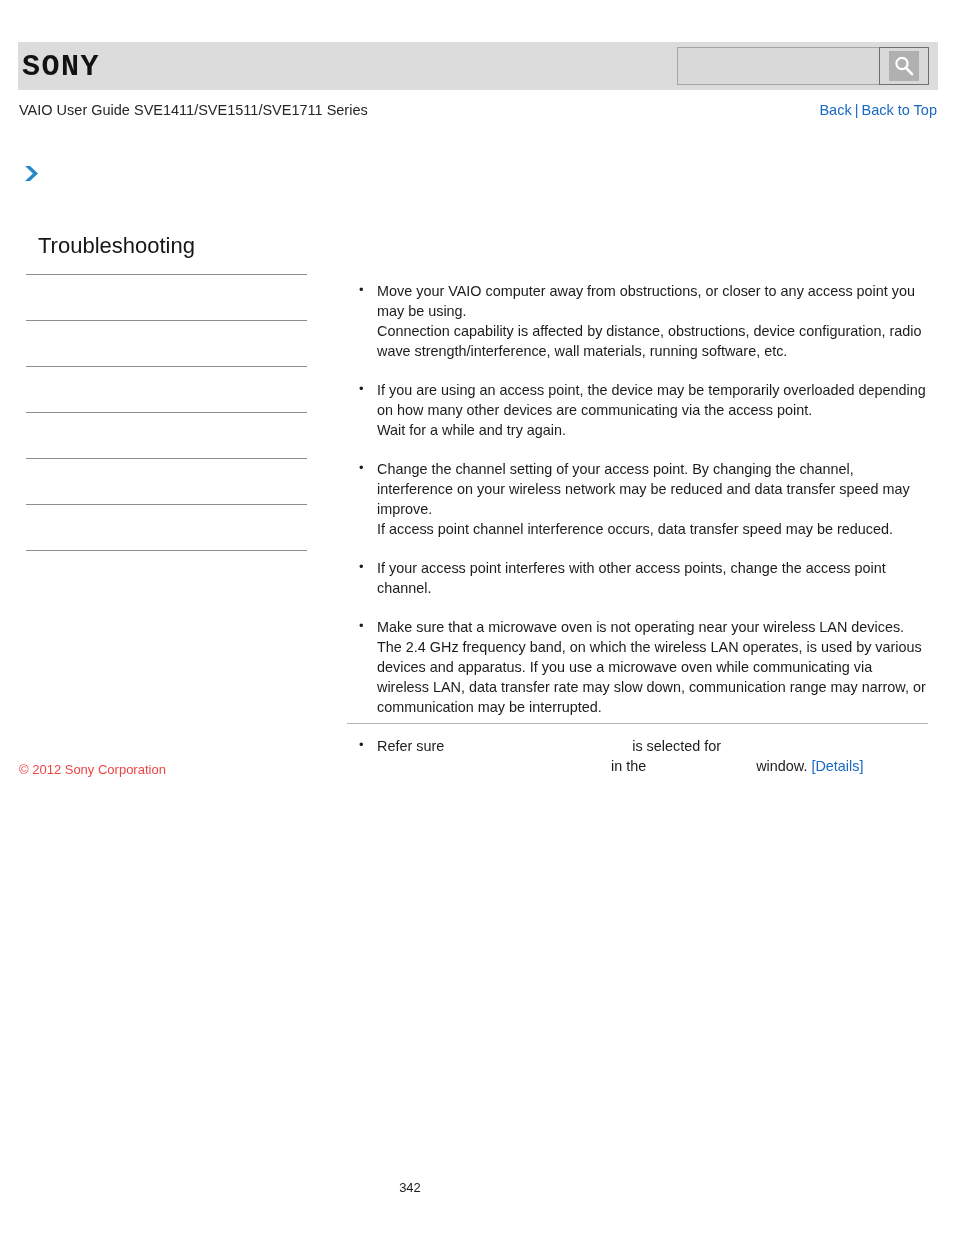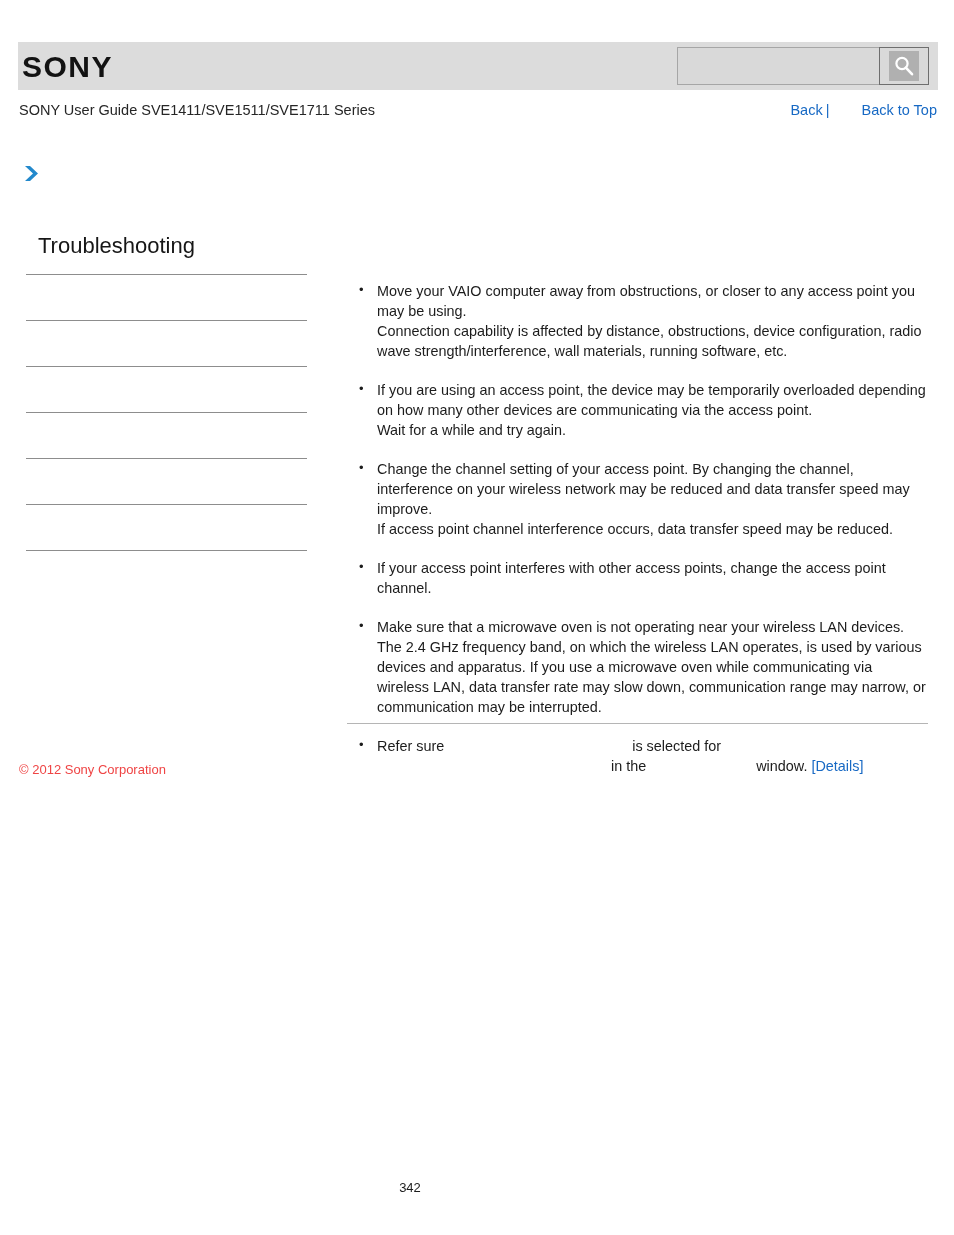--- a/index.html
+++ b/index.html
@@ -28,21 +28,21 @@
     left: 18px;
     top: 42px;
     width: 920px;
     height: 48px;
     background: #dcdcdc;
   }
   .sony-logo {
     position: absolute;
     left: 22px;
     top: 50px;
-    font-family: Liberation Sans, sans-serif;
+    font-family: Liberation Mono, monospace;
     font-weight: bold;
     font-size: 30px;
     letter-spacing: 1.5px;
     color: #121212;
     line-height: 34px;
   }
   .search-wrap {
     position: absolute;
     left: 677px;
     top: 47px;
@@ -98,21 +98,20 @@
     position: absolute;
     right: 17px;
     top: 101px;
     font-size: 14.5px;
     line-height: 18px;
     white-space: nowrap;
   }
   .nav-links a {
     color: #1769c4;
     text-decoration: none;
-    margin-left: 29px;
   }
   .nav-sep {
     color: #1769c4;
     padding: 0 3px;
   }
 
   
   .chevron-icon {
     position: absolute;
     left: 22px;
@@ -239,21 +238,21 @@
     <button class="search-button">
       <span class="search-icon-box">
         <svg width="22" height="22" viewBox="0 0 22 22" aria-hidden="true">
           <circle cx="9" cy="8.5" r="5.6" fill="none" stroke="#ffffff" stroke-width="2.2"></circle>
           <line x1="12.8" y1="12.6" x2="19" y2="19.2" stroke="#ffffff" stroke-width="2.6" stroke-linecap="round"></line>
         </svg>
       </span>
     </button>
   </div>
 
-  <div class="guide-title">SONY User Guide SVE1411/SVE1511/SVE1711 Series</div>
+  <div class="guide-title">VAIO User Guide SVE1411/SVE1511/SVE1711 Series</div>
 
   <div class="nav-links">
     <a href="#">Back</a><span class="nav-sep">|</span><a href="#">Back to Top</a>
   </div>
 
   <span class="chevron-icon">
     <svg width="24" height="22" viewBox="0 0 24 22" aria-hidden="true">
       <path d="M3 3 L11 10.5 L3 18 L8 18 L16 10.5 L8 3 Z" fill="#2389cc"></path>
     </svg>
   </span>

